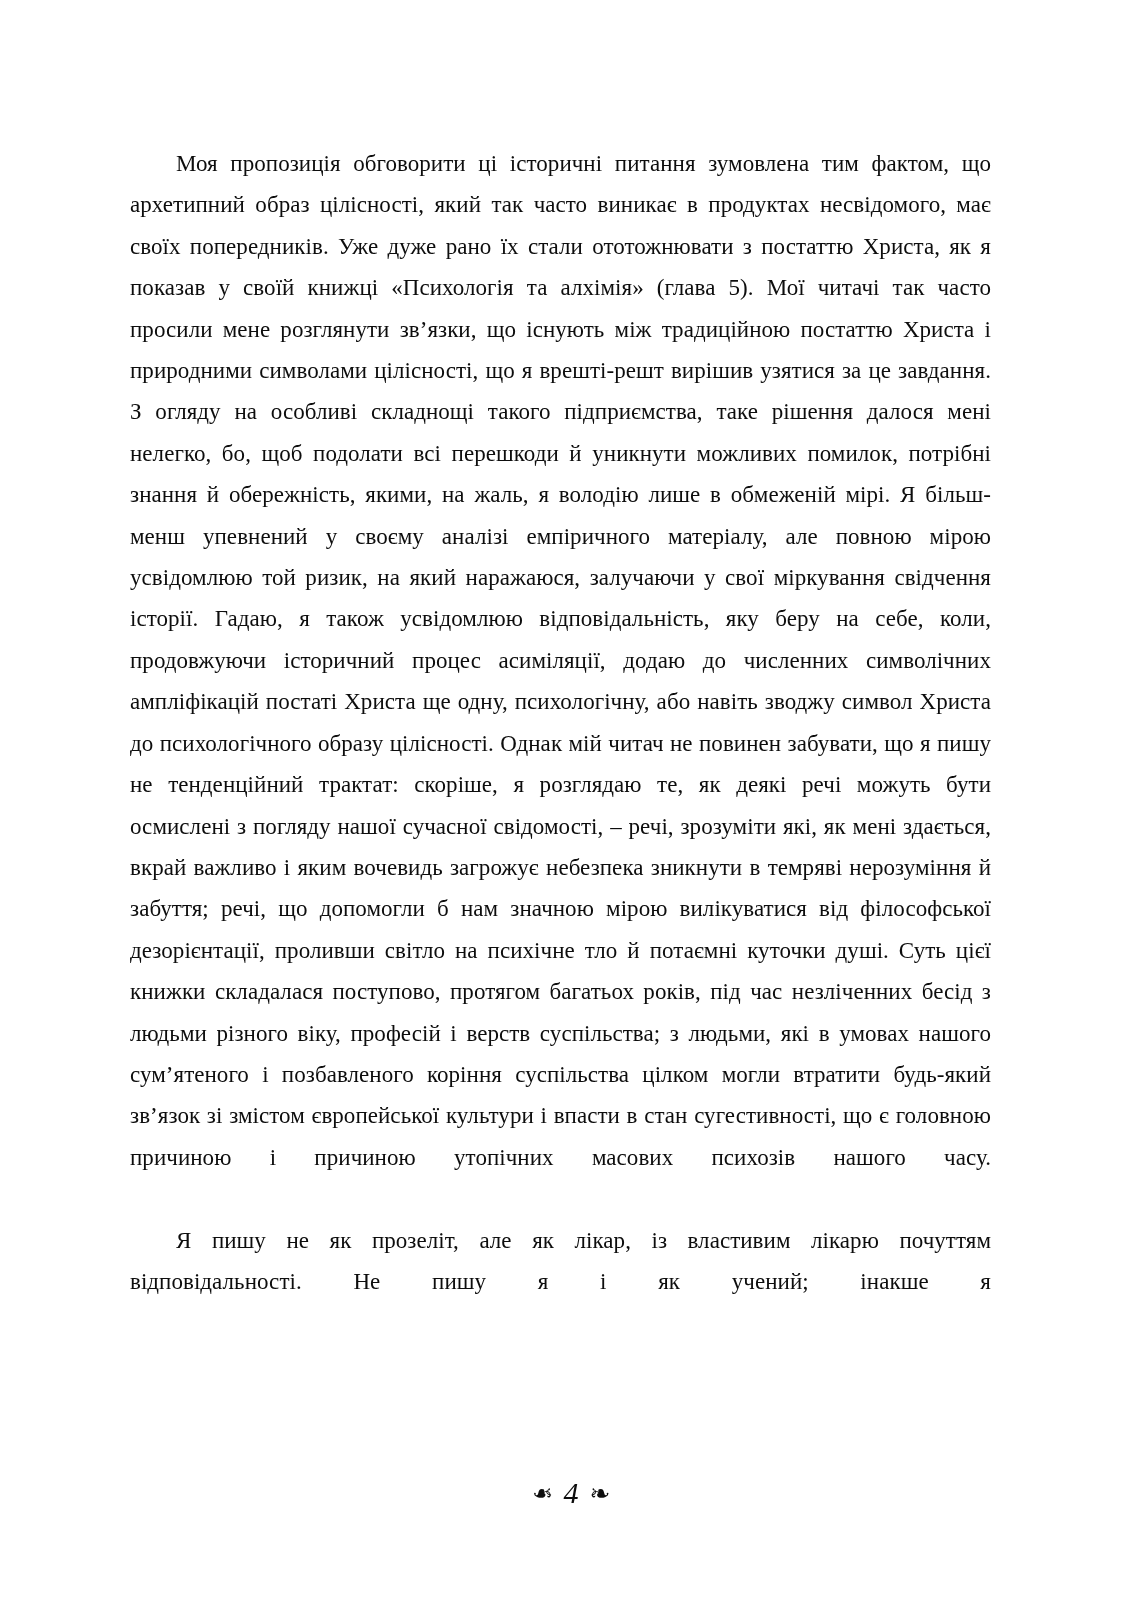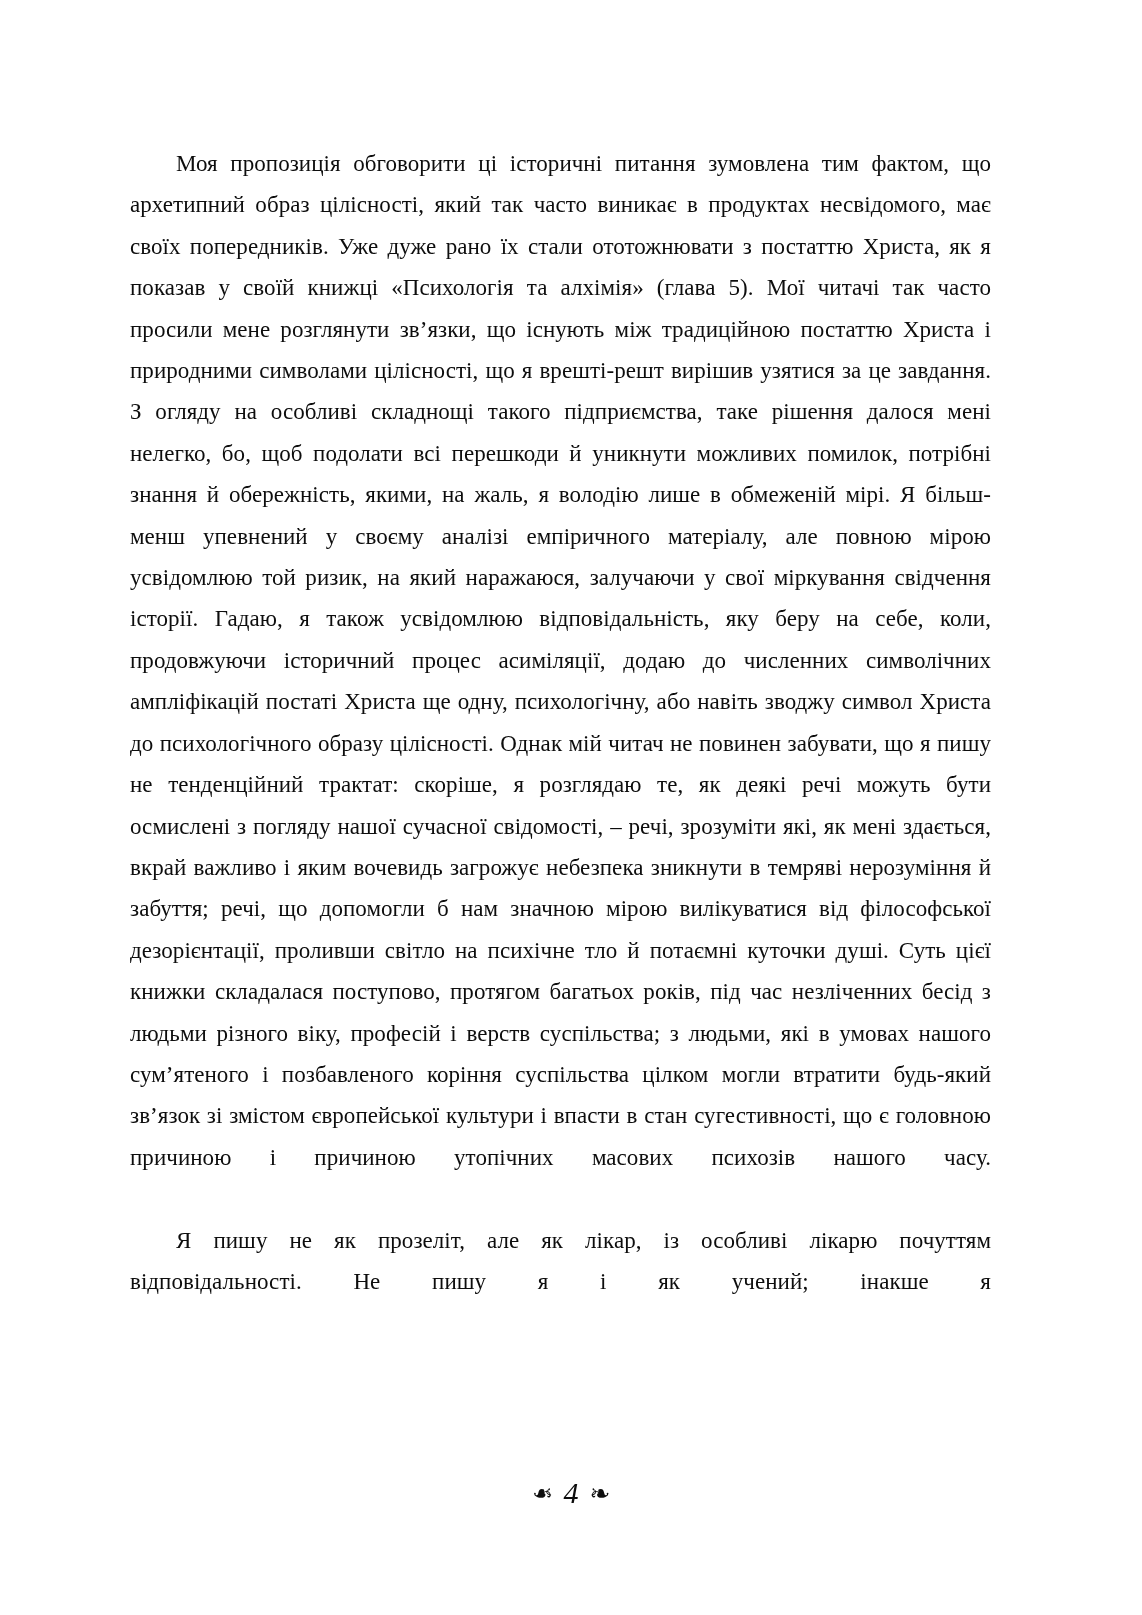--- a/index.html
+++ b/index.html
@@ -85,21 +85,21 @@
     color: #0d0d0d;
   }
 </style>
 </head>
 <body>
 
 <div class="page">
 
   <div class="text-block">
     <p class="para continues">Моя пропозиція обговорити ці історичні питання зумовлена тим фактом, що архетипний образ цілісності, який так часто виникає в продуктах несвідомого, має своїх попередників. Уже дуже рано їх стали ототожнювати з постаттю Христа, як я показав у своїй книжці «Психологія та алхімія» (глава 5). Мої читачі так часто просили мене розглянути зв’язки, що існують між традиційною постаттю Христа і природними символами цілісності, що я врешті-решт вирішив узятися за це завдання. З огляду на особливі складнощі такого підприємства, таке рішення далося мені нелегко, бо, щоб подолати всі перешкоди й уникнути можливих помилок, потрібні знання й обережність, якими, на жаль, я володію лише в обмеженій мірі. Я більш-менш упевнений у своєму аналізі емпіричного матеріалу, але повною мірою усвідомлюю той ризик, на який наражаюся, залучаючи у свої міркування свідчення історії. Гадаю, я також усвідомлюю відповідальність, яку беру на себе, коли, продовжуючи історичний процес асиміляції, додаю до численних символічних ампліфікацій постаті Христа ще одну, психологічну, або навіть зводжу символ Христа до психологічного образу цілісності. Однак мій читач не повинен забувати, що я пишу не тенденційний трактат: скоріше, я розглядаю те, як деякі речі можуть бути осмислені з погляду нашої сучасної свідомості, – речі, зрозуміти які, як мені здається, вкрай важливо і яким вочевидь загрожує небезпека зникнути в темряві нерозуміння й забуття; речі, що допомогли б нам значною мірою вилікуватися від філософської дезорієнтації, проливши світло на психічне тло й потаємні куточки душі. Суть цієї книжки складалася поступово, протягом багатьох років, під час незліченних бесід з людьми різного віку, професій і верств суспільства; з людьми, які в умовах нашого сум’ятеного і позбавленого коріння суспільства цілком могли втратити будь-який зв’язок зі змістом європейської культури і впасти в стан сугестивності, що є головною причиною і причиною утопічних масових психозів нашого часу.</p>
-    <p class="para continues">Я пишу не як прозеліт, але як лікар, із особливі лікарю почуттям відповідальності. Не пишу я і як учений; інакше я</p>
+    <p class="para continues">Я пишу не як прозеліт, але як лікар, із властивим лікарю почуттям відповідальності. Не пишу я і як учений; інакше я</p>
   </div>
 
   <div class="footer">
     <span class="folio-orn left">❧</span>
     <span class="folio-num">4</span>
     <span class="folio-orn right">❧</span>
   </div>
 
 </div>
 

